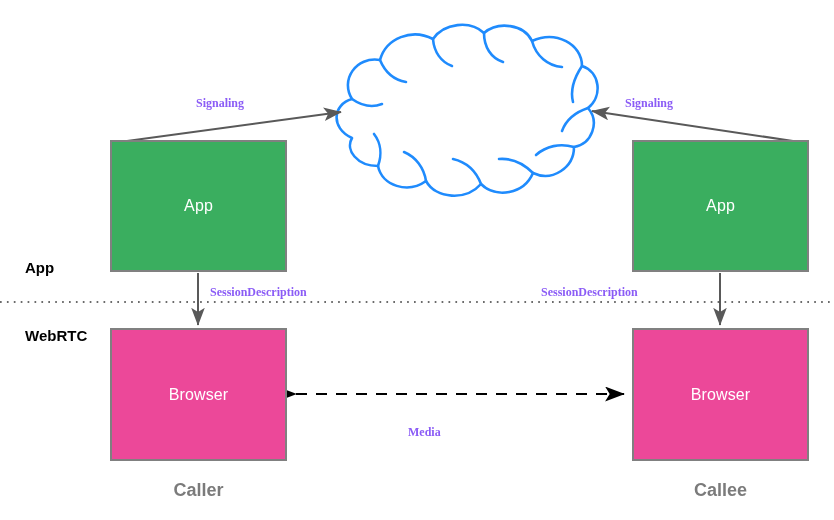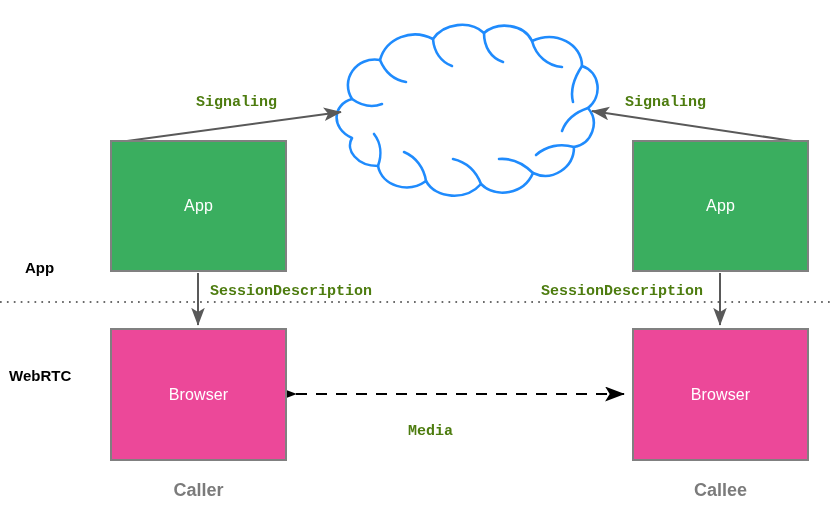--- a/index.html
+++ b/index.html
@@ -40,24 +40,24 @@
     letter-spacing: 0.1px;
   }
   .node-app {
     background: #3aae5f;
   }
   .node-browser {
     background: #ec4899;
   }
   .edge-label {
     position: absolute;
-    font-family: Liberation Mono, monospace;
+    font-family: Liberation Serif, serif;
     font-weight: bold;
-    font-size: 15px;
-    color: #4d7c0f;
+    font-size: 12px;
+    color: #8b5cf6;
     white-space: nowrap;
     line-height: 18px;
   }
   .layer-label {
     position: absolute;
     font-family: "Liberation Sans", sans-serif;
     font-weight: bold;
     font-size: 15px;
     color: #000000;
     white-space: nowrap;
@@ -153,19 +153,19 @@
   <div class="edge-label" style="left:625px; top:94px;">Signaling</div>
 
   <div class="edge-label" style="left:210px; top:283px;">SessionDescription</div>
 
   <div class="edge-label" style="left:541px; top:283px;">SessionDescription</div>
 
   <div class="edge-label" style="left:408px; top:423px;">Media</div>
 
   <div class="layer-label" style="left:25px; top:259px;">App</div>
 
-  <div class="layer-label" style="left:9px; top:327px;margin-top:40px;">WebRTC</div>
+  <div class="layer-label" style="left:25px; top:327px;">WebRTC</div>
 
   <div class="actor-label" style="left:632px; top:479px; width:177px;">Callee</div>
 
   <div class="actor-label" style="left:110px; top:479px; width:177px;">Caller</div>
 
 </div>
 
 </body></html>

